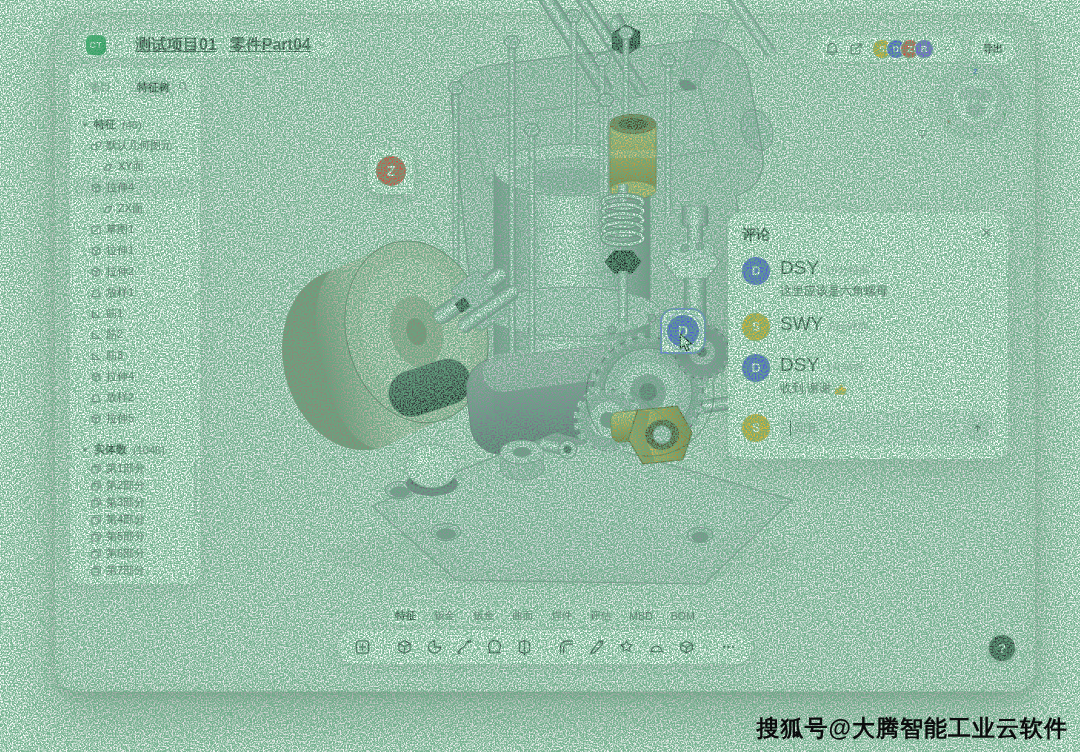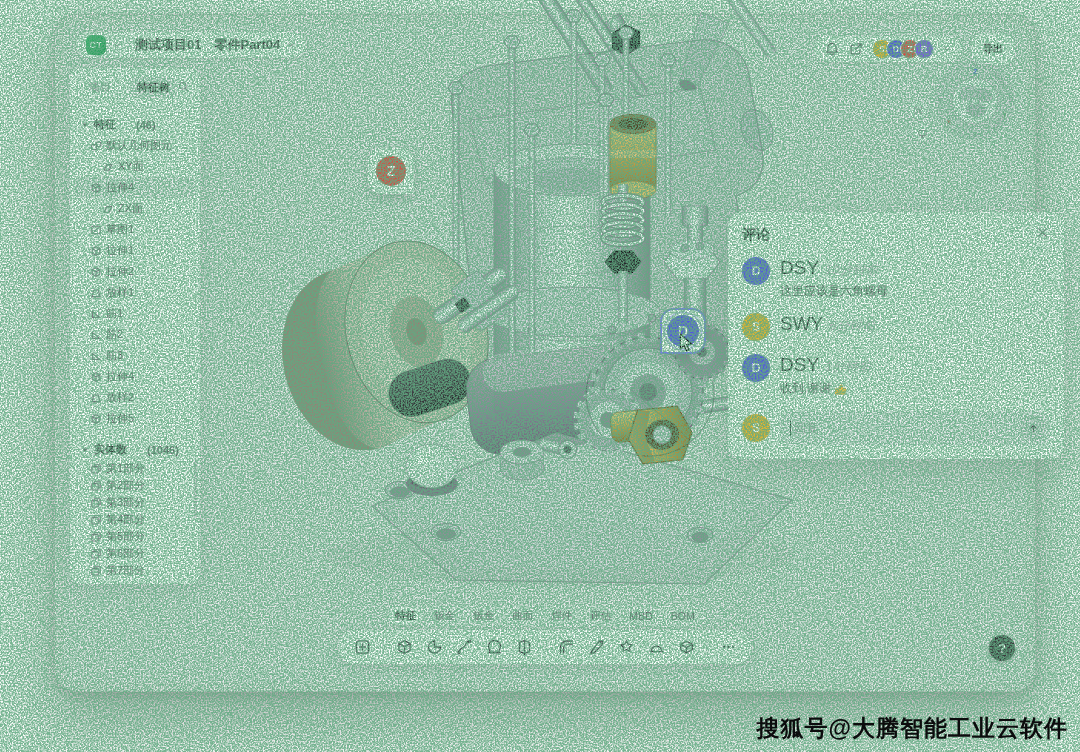--- a/index.html
+++ b/index.html
@@ -22,21 +22,21 @@
   .ic { width:16px; height:16px; stroke:#5a5a61; fill:none; stroke-width:1.4;
         stroke-linecap:round; stroke-linejoin:round; flex:none; }
 
   
   .pill { position:absolute; display:flex; align-items:center; background:#fff; border-radius:13px;
     height:26px; padding:0 10px; box-shadow:0 1px 3px rgba(0,0,0,.14); }
   .hleft { left:12px; top:8px; gap:6px; }
   .logo { width:20px; height:20px; border-radius:6px; background:linear-gradient(135deg,#35b36a,#1f9d55);
     color:#fff; font-size:9px; font-weight:800; display:flex; align-items:center; justify-content:center; letter-spacing:.5px; }
   .hdiv { width:1px; height:13px; background:#e4e4e7; }
-  .hname { font-size:13px; font-weight:700; color:#3a3a3e; white-space:nowrap; }
+  .hname { font-size:16px; font-weight:700; color:#3a3a3e; white-space:nowrap;text-decoration:underline; }
   .chev { width:10px; height:10px; }
   .hright { position:absolute; top:8px; right:10px; display:flex; gap:8px; align-items:center; }
   .hr-pill { display:flex; align-items:center; gap:8px; background:#fff; border-radius:13px; height:26px;
     padding:0 10px; box-shadow:0 1px 3px rgba(0,0,0,.14); }
   .avatars { display:flex; align-items:center; }
   .avatar { width:20px; height:20px; border-radius:50%; color:#fff; font-size:9px; font-weight:700;
     display:flex; align-items:center; justify-content:center; border:1.5px solid #fff; margin-left:-6px; }
   .avatar:first-child { margin-left:0; }
   .export-btn { height:26px; padding:16px 12px; background:#fff; border:1px solid #dadade; border-radius:13px;
     font-size:10px; font-weight:700; color:#2f2f33; display:flex; align-items:center;
@@ -54,54 +54,54 @@
     border-radius:10px; box-shadow:0 6px 20px rgba(0,0,0,.12); padding:9px 0 0 0; overflow:hidden; }
   .sb-head { display:flex; align-items:center; gap:12px; padding:0 10px 8px 12px; border-bottom:1px solid #efeff1; }
   .stab { font-size:11px; color:#8a8a90; padding:3px 7px; border-radius:7px; cursor:default; }
   .stab.active { background:#ececee; color:#2e2e32; font-weight:700; }
   .sb-search { margin-left:auto; }
   .sb-search .ic { width:13px; height:13px; stroke:#7d7d84; }
   .tree { padding:7px 4px 0 4px; position:relative; }
   .trow { display:flex; align-items:center; gap:4px; height:21px; font-size:11px; color:#4a4a4f;
     border-radius:6px; padding-left:6px; }
   .trow.thead { font-weight:700; color:#38383d; }
-  .trow .tcount { color:#5a5a60; font-weight:700; margin-left:16px; }
+  .trow .tcount { color:#5a5a60; font-weight:400; margin-left:2px; }
   .trow.lvl1 { padding-left:16px; }
   .trow.lvl2 { padding-left:28px;text-align:right; }
   .trow.sel { background:#ececee; }
   .trow.tight { height:17px; }
   .trow.sechead2 { margin-top:10px; }
   .ic.caret { width:10px; height:10px; }
   .ic.tico { width:12px; height:12px; stroke:#73737b; stroke-width:1.1; }
   .sb-scroll { position:absolute; right:3px; top:392px; width:3.5px; height:58px; background:#d4d4d8; border-radius:2px; }
 
   
   .pin { position:absolute; width:46px; height:46px; background:#fff;
     box-shadow:0 5px 12px rgba(0,0,0,.2); display:flex; align-items:center; justify-content:center; }
   .pin-z { left:304px; top:124px; border-radius:14px 14px 0 14px; }
   .pin-d { left:596px; top:284px; border-radius:14px 14px 14px 0; border:2px solid #787ce8; }
   .pin .bubble { width:30px; height:30px; border-radius:50%; color:#fff; font-weight:700; font-size:14px;
     display:flex; align-items:center; justify-content:center; }
   .pin-d .bubble { width:32px; height:32px; box-shadow:0 0 0 2px #fff, 0 0 0 3.5px rgba(100,104,230,.45); }
   .cursor { position:absolute; left:14px; top:22px; width:22px; height:22px; }
 
   
-  .comments { position:absolute; left:664px; top:188px; width:336px; background:#fff; border-radius:14px;
+  .comments { position:absolute; left:664px; top:188px; width:280px; background:#fff; border-radius:14px;
     box-shadow:0 14px 34px rgba(0,0,0,.16); padding:13px 14px 14px 14px; }
   .c-head { display:flex; align-items:center; }
   .c-title { font-size:14px; font-weight:700; color:#2c2c30; }
   .c-close { margin-left:auto; }
   .c-close .ic { width:15px; height:15px; stroke:#6f6f76; }
   .c-item { display:flex; margin-top:13px; }
   .c-av { width:28px; height:28px; border-radius:50%; color:#fff; font-size:12px; font-weight:700;
     display:flex; align-items:center; justify-content:center; flex:none; }
   .c-body { margin-left:10px; flex:1; min-width:0; }
   .c-line1 { display:flex; align-items:baseline; gap:6px; }
   .c-name { font-size:19px; font-weight:400; color:#303034; }
-  .c-time { font-size:13px; color:#b0b0b6;font-style:italic; }
+  .c-time { font-size:11px; color:#b0b0b6; }
   .c-dots { margin-left:auto; align-self:center; }
   .c-dots .ic { width:14px; height:14px; }
   .c-text { font-size:12px; color:#3c3c41; margin-top:4px; display:flex; align-items:center; gap:3px; }
   .emo { width:14px; height:14px; }
   .c-reply { display:flex; align-items:center; margin-top:14px; gap:10px; }
   .reply-box { flex:1; height:34px; background:#ededf0; border-radius:10px; display:flex; align-items:center;
     padding:0 4px 0 10px; }
   .reply-caret { width:1.3px; height:15px; background:#2b2b2f; margin-right:3px; }
   .reply-input { flex:1; border:none; outline:none; background:transparent; font-size:12px; color:#333;
     font-family:inherit; min-width:0; }

